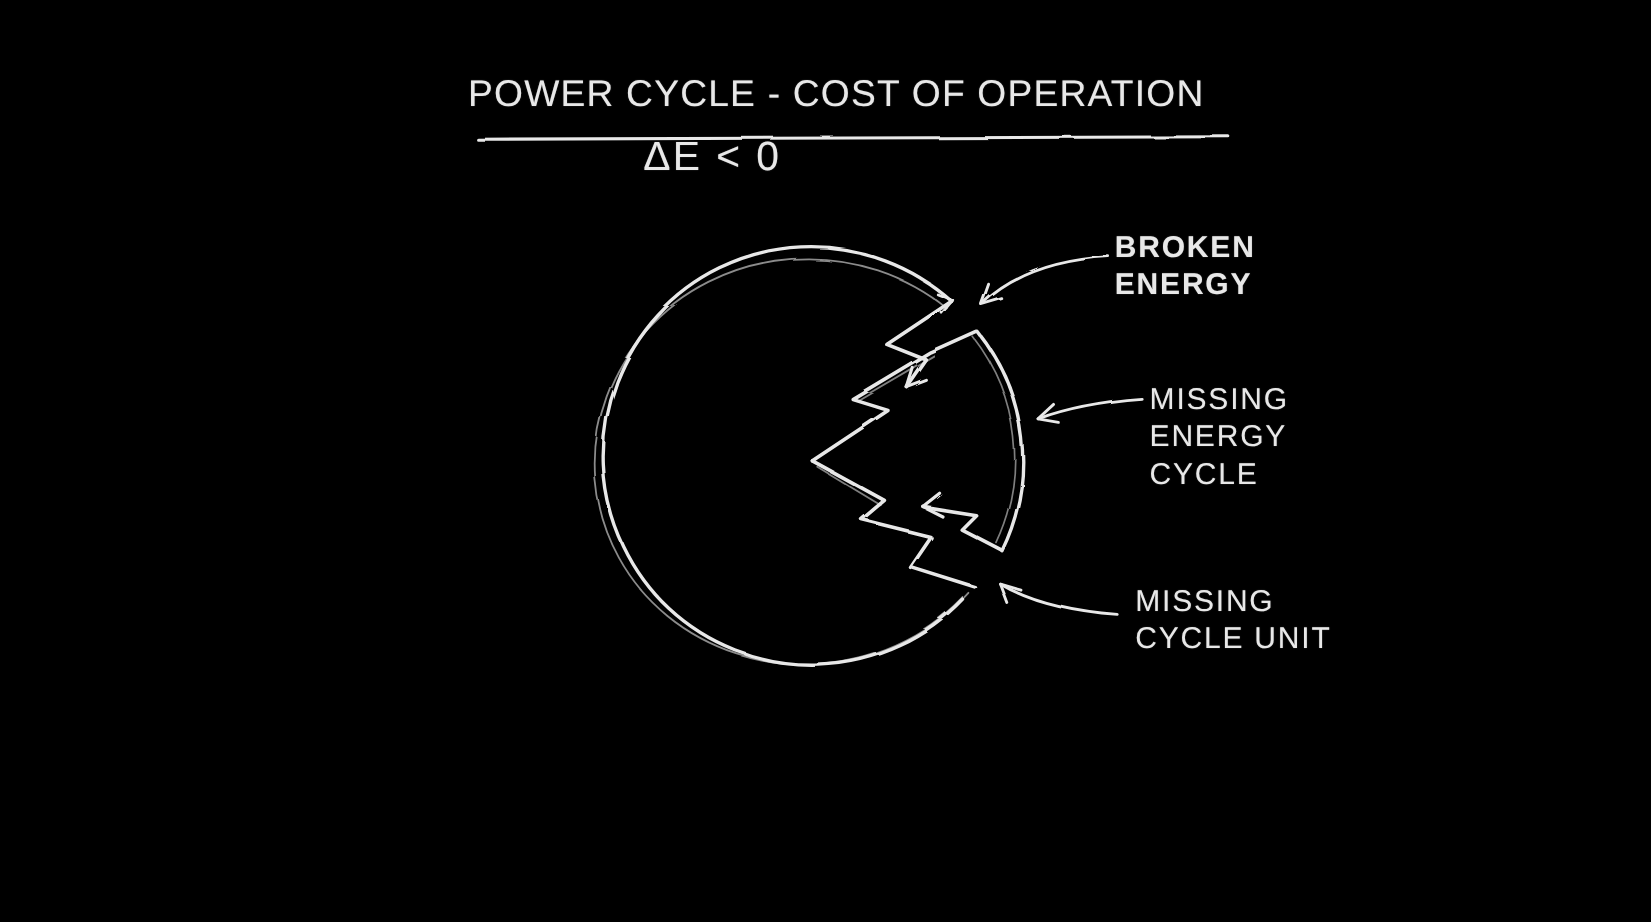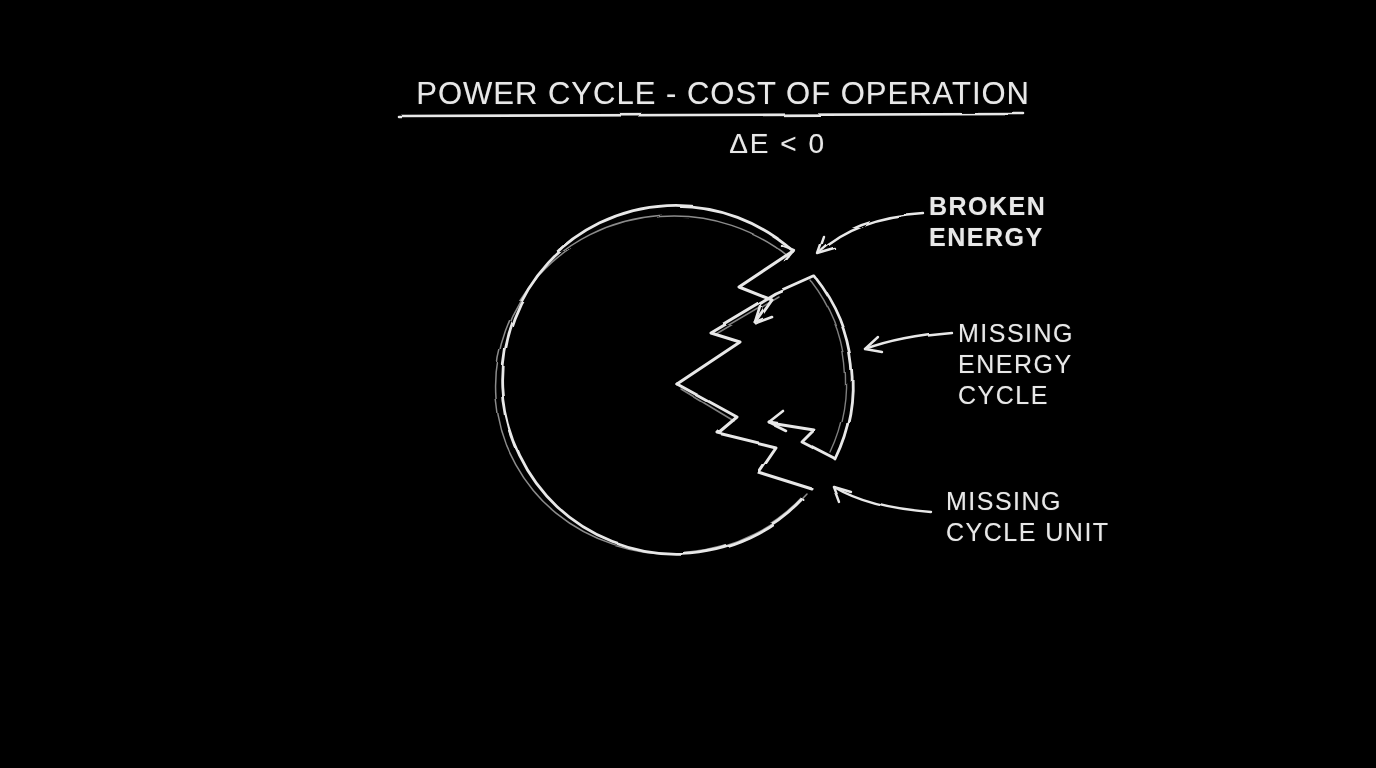--- a/index.html
+++ b/index.html
@@ -9,26 +9,26 @@
     background:var(--background); color:var(--chalk);
     font-family:"Liberation Sans", sans-serif;
   }
   .sketch-svg { position:absolute; left:0; top:0; color:var(--chalk); }
   .hand-text {
     position:absolute; color:var(--chalk);
     text-shadow:0 0 1px rgba(255,255,255,0.35);
     white-space:nowrap; user-select:none;
   }
   .page-title {
-    left:390px; top:76px; width:640px; text-align:right;
+    left:390px; top:60px; width:640px; text-align:left;
     font-size:31px; letter-spacing:1px;
   }
   .equation {
-    left:536px; top:128px; width:290px; text-align:right;
-    font-size:28px; letter-spacing:2px;
+    left:536px; top:112px; width:290px; text-align:left;
+    font-size:34px; letter-spacing:2px;
   }
   .callout { font-size:25px; letter-spacing:1.5px; }
   .callout .line { line-height:31px; }
   .callout-broken  { left:929px; top:191px;font-weight:bold; }
   .callout-missing-side { left:958px; top:318px; }
   .callout-missing-bottom { left:946px; top:486px; }
 </style>
 </head>
 <body>
 

